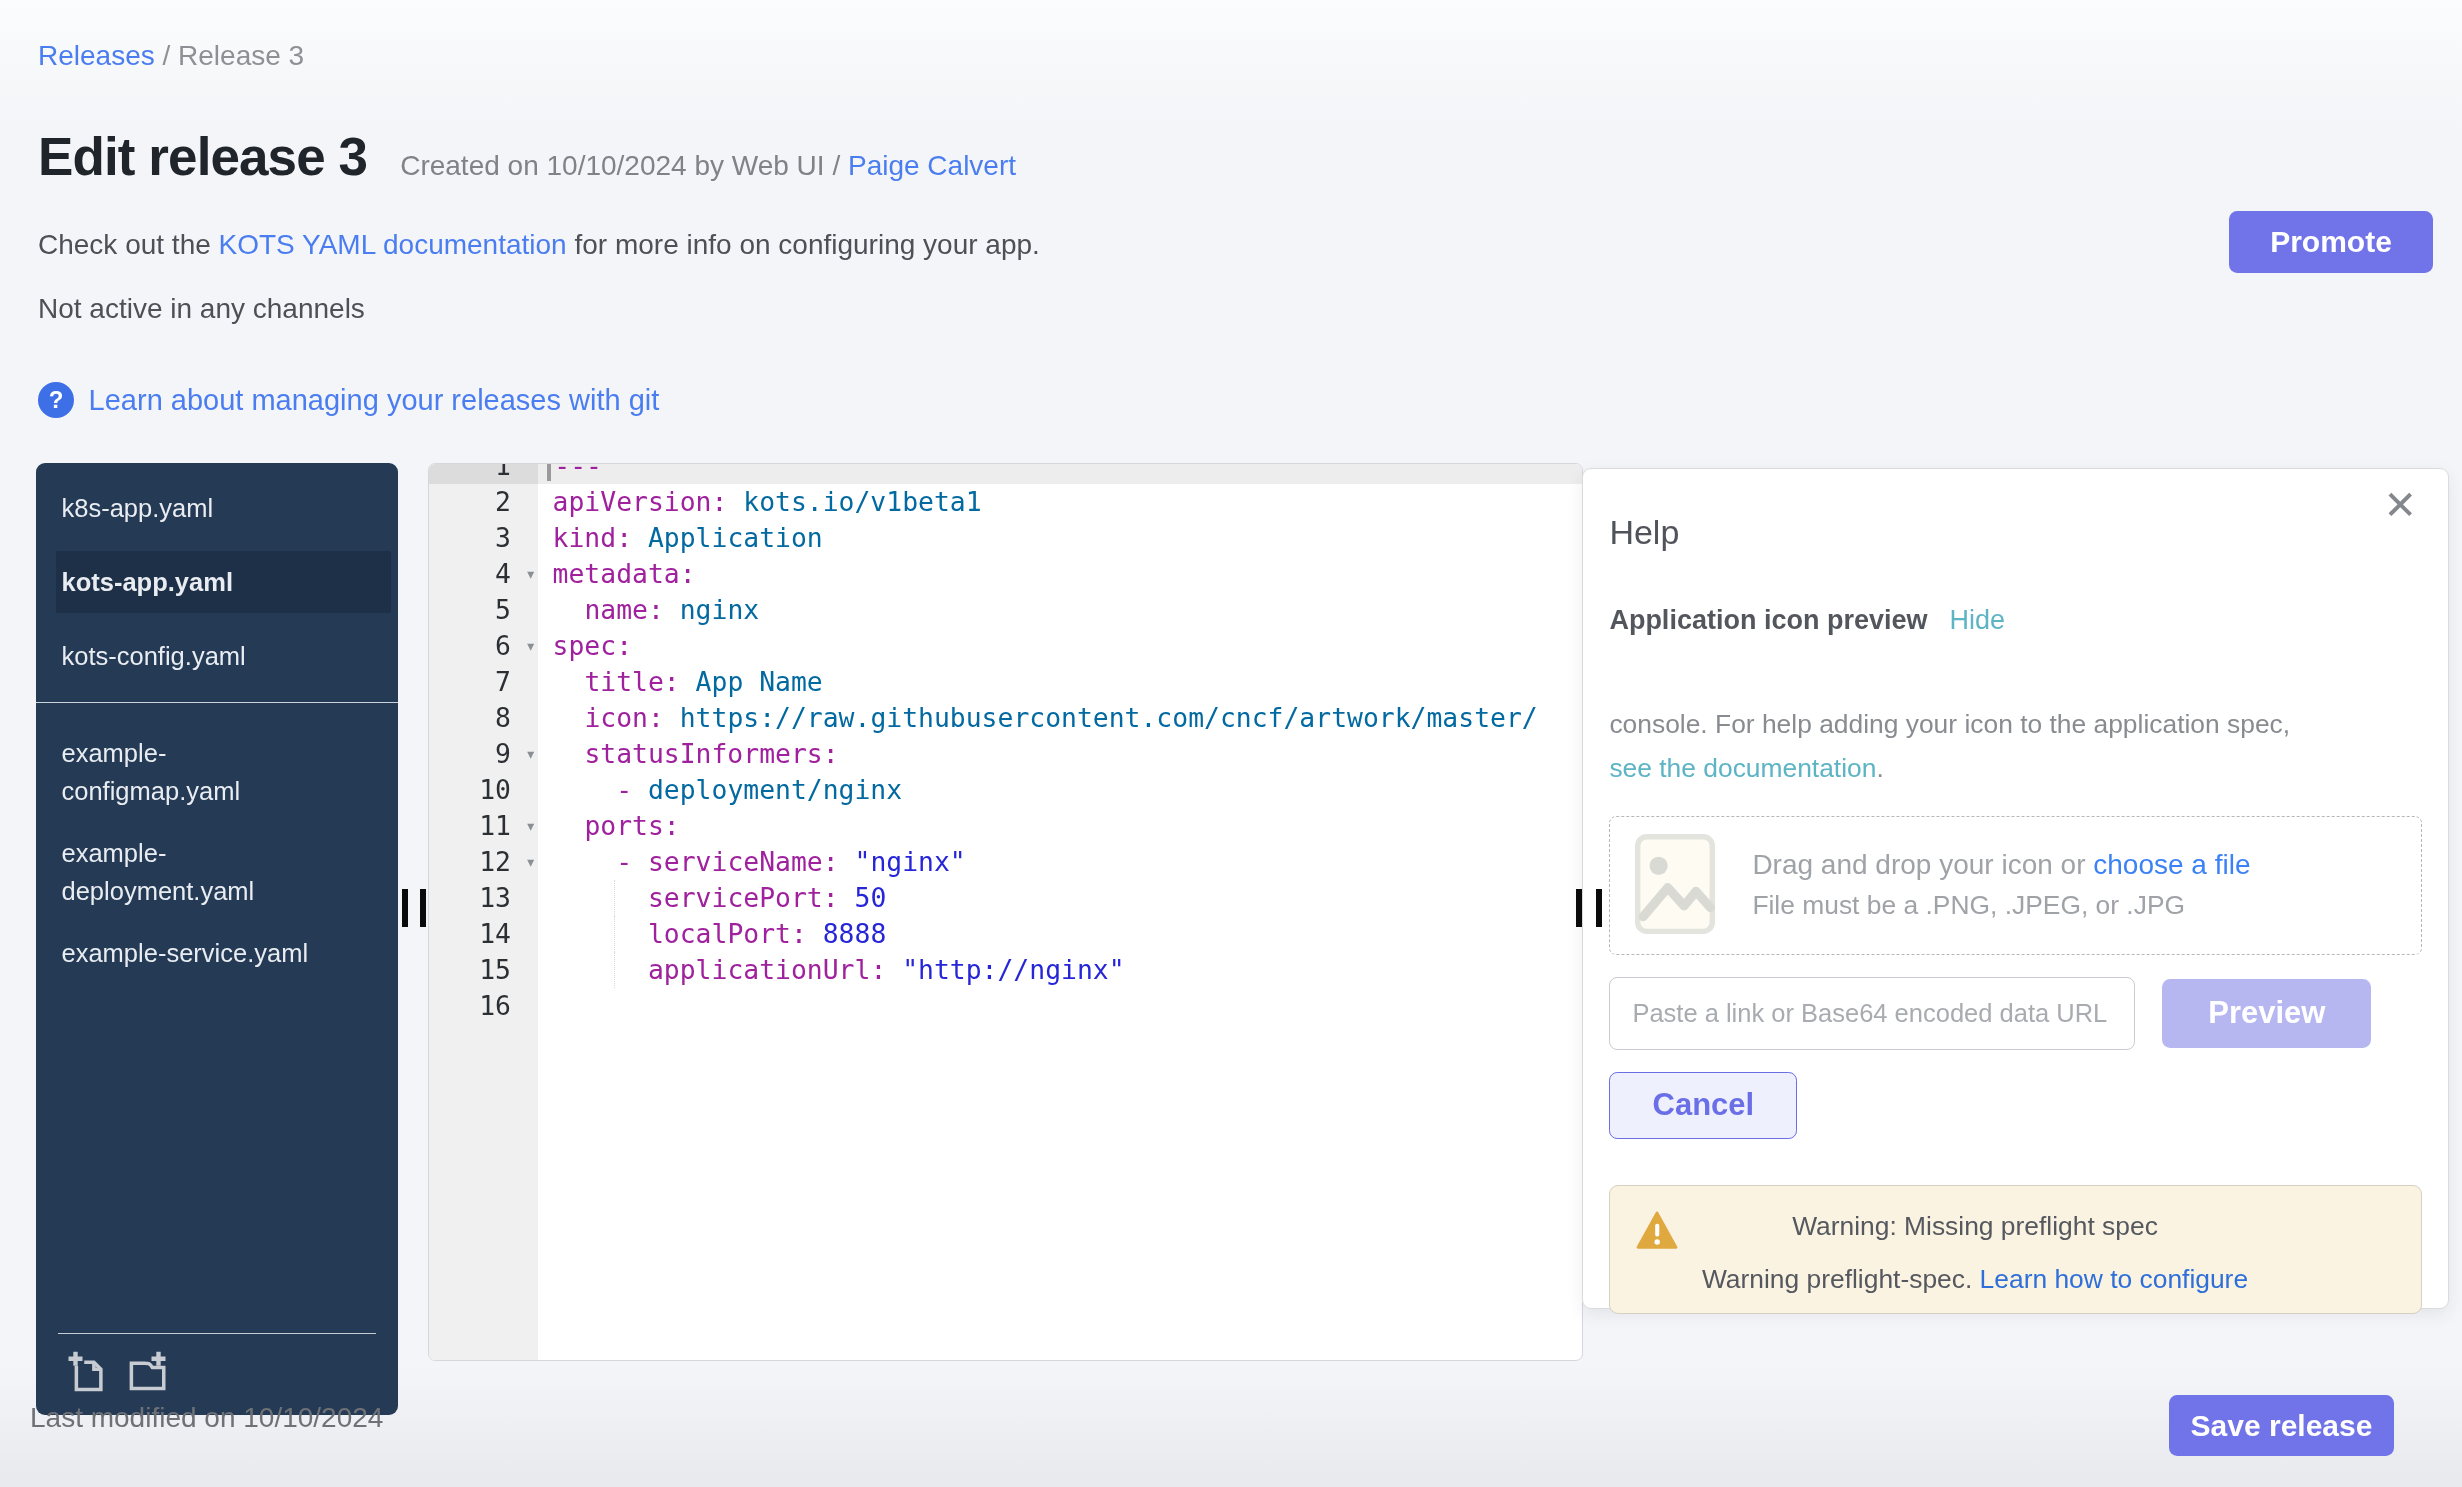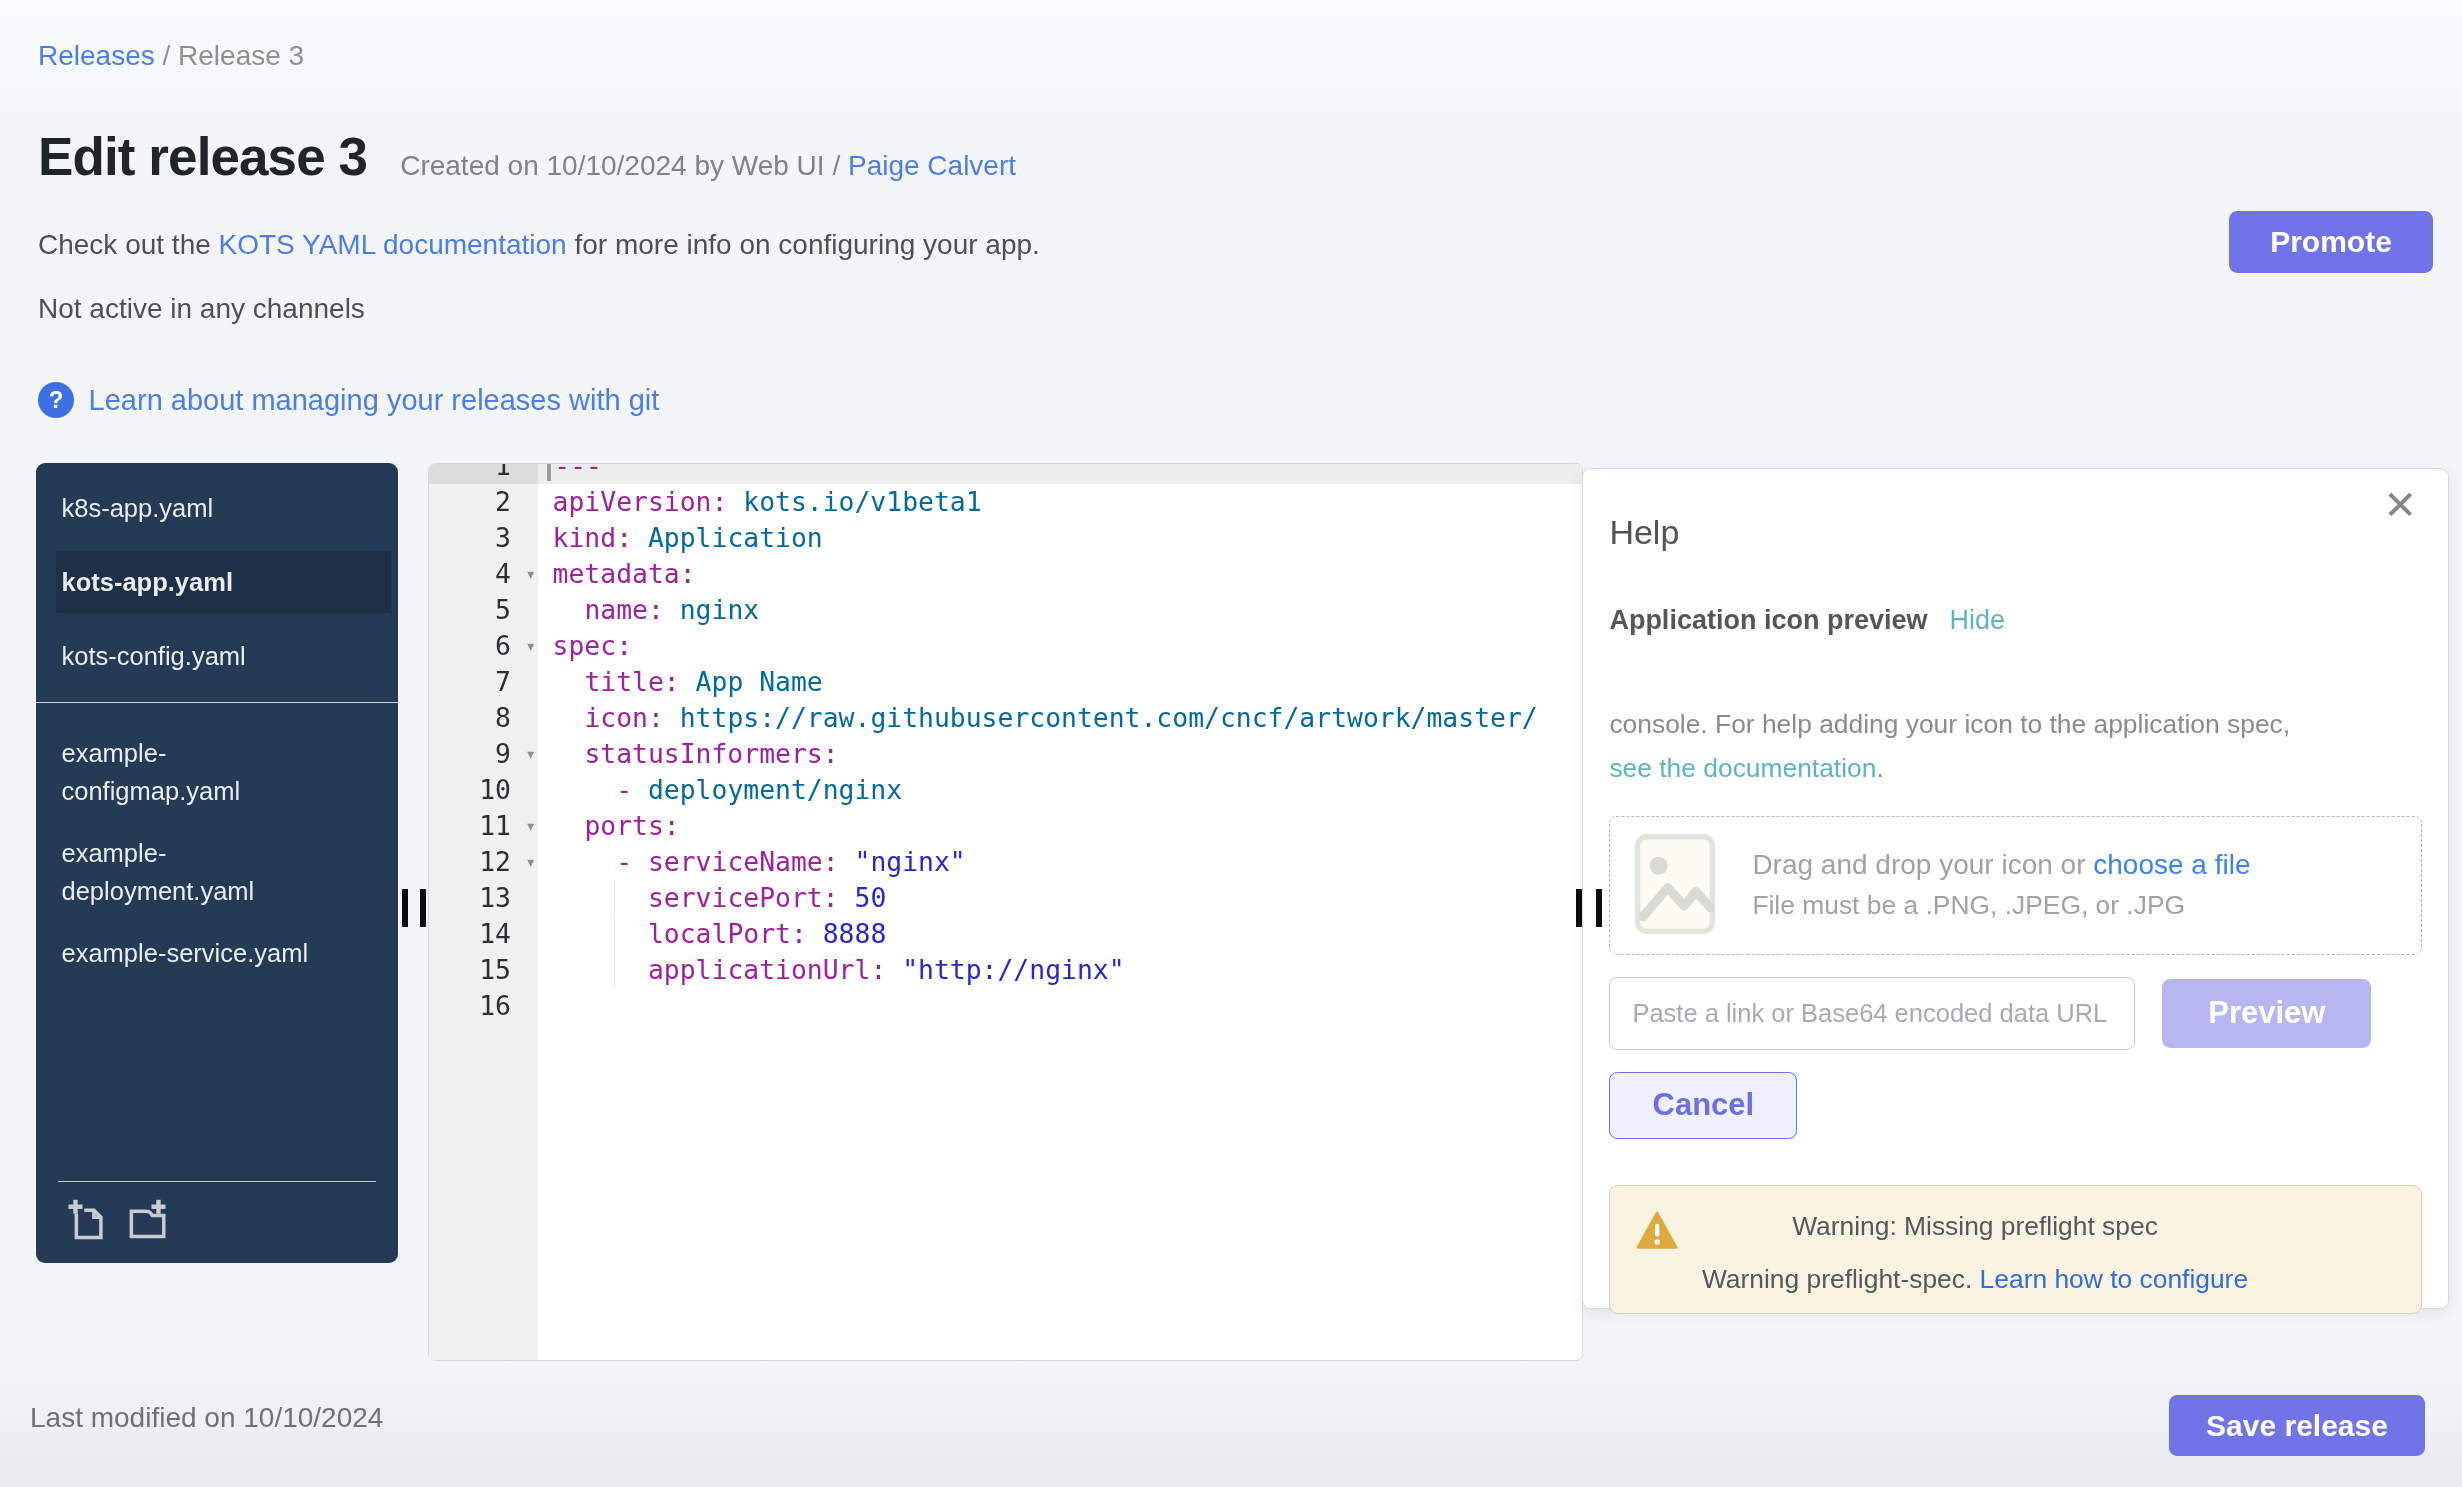--- a/index.html
+++ b/index.html
@@ -20,21 +20,21 @@
   .status-line{position:absolute;left:38px;top:293px;font-size:28px;color:#4d5057;}
   .promote-btn{position:absolute;left:2229px;top:211px;width:204px;height:62px;border:none;
     background:#7173e8;color:#fff;font-size:30px;font-weight:700;border-radius:8.2px;
     font-family:"Liberation Sans",sans-serif;cursor:pointer;}
   .git-row{position:absolute;left:38px;top:382px;display:flex;align-items:center;gap:14.6px;}
   .q-icon{width:36px;height:36px;border-radius:50%;background:#3d6fe6;color:#fff;font-size:24px;
     font-weight:700;display:flex;align-items:center;justify-content:center;}
   .git-link{font-size:29px;color:#4a7df0;cursor:pointer;}
 
   
-  .sidebar{position:absolute;left:36px;top:463px;width:362px;height:800px;background:#253a55;
+  .sidebar{position:absolute;left:36px;top:463px;width:362px;height:952px;background:#253a55;
     border-radius:9px;color:#e9edf2;}
   .file-list{list-style:none;margin:0;padding:25.5px 22px 0 25.5px;}
   .file-item{font-size:25.5px;line-height:38px;margin-bottom:24px;cursor:pointer;width:262px;}
   .file-item.selected{background:#1d3048;font-weight:700;margin-left:-5.5px;margin-right:-14.6px;
     padding:12px 9px 12px 5.5px;border-radius:1.8px;width:auto;}
   .side-divider{border:none;border-top:1.8px solid #ccd2d9;margin:27px 0 31px 0;}
   .sidebar-bottom{position:absolute;left:22px;right:22px;bottom:11px;}
   .sidebar-bottom .bottom-line{border:none;border-top:1.8px solid #c7ccd3;margin:0 0 12.7px 0;}
   .bottom-icons{display:flex;gap:20px;padding:3.6px 0 9px 7.3px;}
   .tool-icon{cursor:pointer;}
@@ -94,21 +94,21 @@
     color:#6a6fe8;font-size:31px;font-weight:700;font-family:"Liberation Sans",sans-serif;
     cursor:pointer;margin-bottom:46px;}
   .warning-box{background:#faf3e2;border:1.8px solid #d5d0c1;border-radius:9px;
     padding:25.5px 25.5px 18px 25.5px;display:flex;gap:24px;box-sizing:border-box;}
   .warn-texts{font-size:26.4px;color:#55585e;}
   .warn-line1{margin-bottom:22px;text-align:center;}
   .warn-link{color:#2e6fd9;cursor:pointer;}
 
   
   .last-modified{position:absolute;left:30px;top:1402px;font-size:28px;color:#6e7176;}
-  .save-btn{position:absolute;left:2169px;top:1395px;width:256px;height:61px;border:none;
+  .save-btn{position:absolute;left:2169px;top:1395px;width:225px;height:61px;border:none;
     background:#7173e8;color:#fff;font-size:30px;font-weight:700;border-radius:8.2px;
     font-family:"Liberation Sans",sans-serif;cursor:pointer;}
 </style>
 </head>
 <body>
 
 <div class="stage">
 
   <div class="breadcrumb">
     <span class="bc-link">Releases</span><span class="bc-sep"> / </span><span class="bc-cur">Release 3</span>

